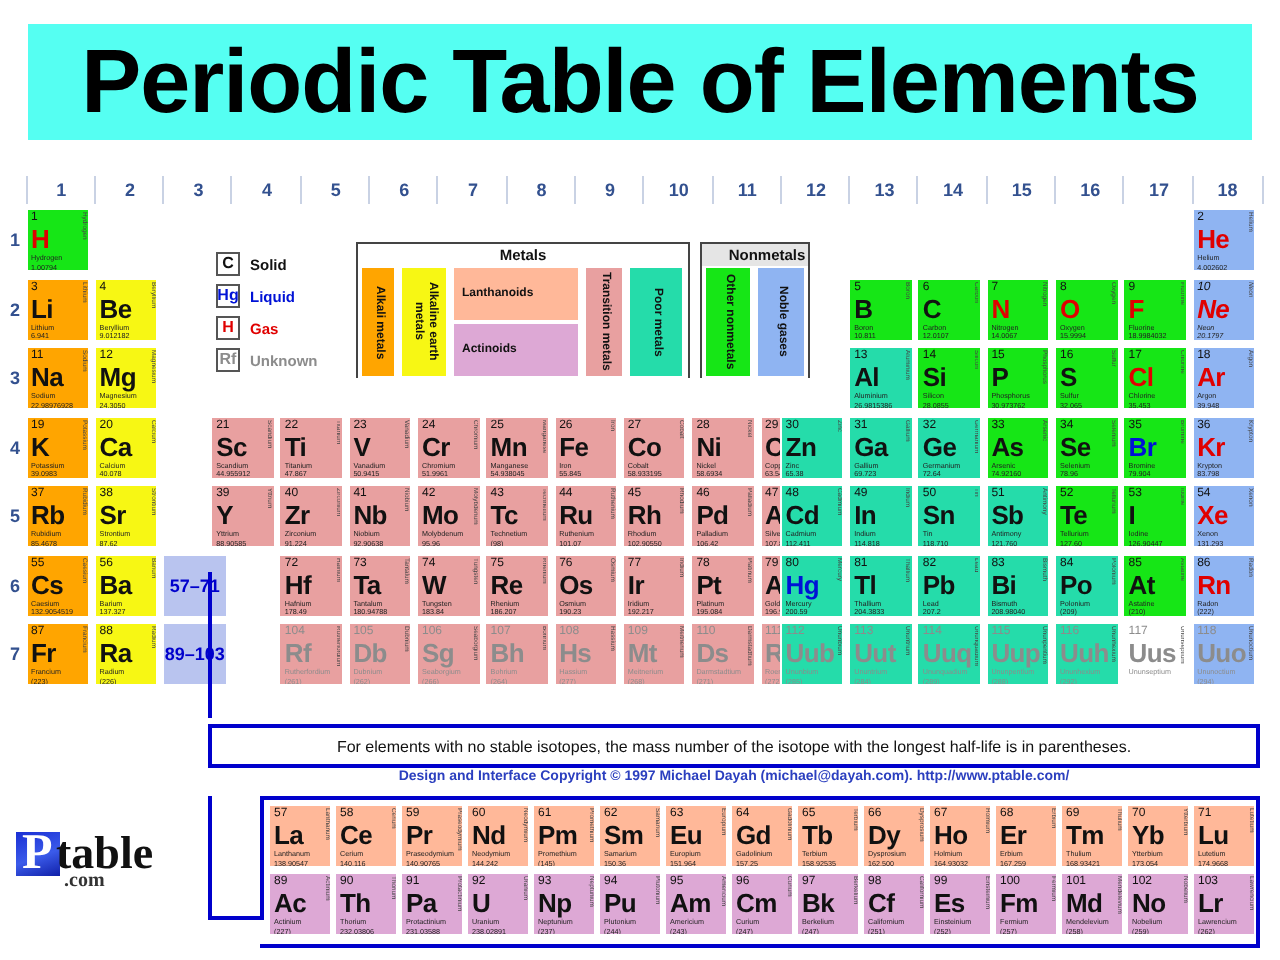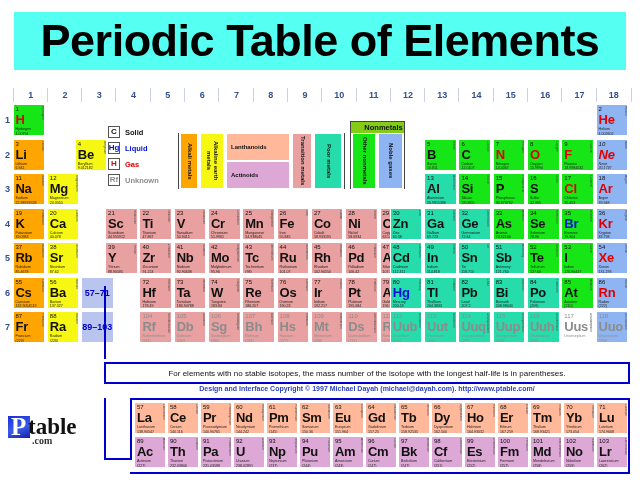--- a/index.html
+++ b/index.html
@@ -101,21 +101,21 @@
 
   
   #legend-metals{
     position:absolute;left:178px;top:121px;width:167px;height:12px;
     border:1px solid #444;border-bottom:none;background:#fff;
     text-align:center;font-size:7.5px;font-weight:bold;line-height:11px;color:#111;
     box-sizing:border-box;
   }
   #legend-nonmetals{
     position:absolute;left:350px;top:121px;width:55px;height:12px;
-    border:1px solid #444;border-bottom:none;background:#84cc16;
+    border:1px solid #444;border-bottom:none;background:#e5e5e5;
     text-align:center;font-size:7.5px;font-weight:bold;line-height:11px;color:#111;
     box-sizing:border-box;
     padding-left:12px;
   }
   #legend-metals-side-l{position:absolute;left:178px;top:133px;width:1px;height:56px;background:#444;}
   #legend-metals-side-r{position:absolute;left:344px;top:133px;width:1px;height:56px;background:#444;}
   #legend-nm-side-l{position:absolute;left:350px;top:133px;width:1px;height:56px;background:#444;}
   #legend-nm-side-r{position:absolute;left:404px;top:133px;width:1px;height:56px;background:#444;}
 
   .lg-box{
@@ -224,21 +224,21 @@
         <div class="ms">4.002602</div>
         <div class="vert">Helium</div>
       </div>
       <div class="cell c-alkali st-solid" style="left: 12.5px; top: 138.5px;">
         <div class="num">3</div>
         <div class="sym">Li</div>
         <div class="nm">Lithium</div>
         <div class="ms">6.941</div>
         <div class="vert">Lithium</div>
       </div>
-      <div class="cell c-alkaline st-solid" style="left: 46.8px; top: 138.5px; margin-left: 28px;">
+      <div class="cell c-alkaline st-solid" style="left: 46.8px; top: 138.5px;">
         <div class="num">4</div>
         <div class="sym">Be</div>
         <div class="nm">Beryllium</div>
         <div class="ms">9.012182</div>
         <div class="vert">Beryllium</div>
       </div>
       <div class="cell c-other st-solid" style="left: 424.1px; top: 138.5px;">
         <div class="num">5</div>
         <div class="sym">B</div>
         <div class="nm">Boron</div>
@@ -843,20 +843,21 @@
       <div class="state-key" style="left: 108px; top: 158px;">
         <div class="sk-box" style="color: rgb(224, 0, 0);">H</div>
         <div class="sk-lbl" style="color: rgb(224, 0, 0);">Gas</div>
       </div>
       <div class="state-key" style="left: 108px; top: 174px;">
         <div class="sk-box" style="color: rgb(140, 140, 140);">Rf</div>
         <div class="sk-lbl" style="color: rgb(140, 140, 140);">Unknown</div>
       </div>
     </div>
 
+  <div id="legend-metals">Metals</div>
   <div id="legend-nonmetals">Nonmetals</div>
   <div id="legend-metals-side-l"></div>
   <div id="legend-metals-side-r"></div>
   <div id="legend-nm-side-l"></div>
   <div id="legend-nm-side-r"></div>
   <div id="legend-cats">
       <div class="lg-box" style="left: 181px; top: 134px; width: 16px; height: 54px; background: rgb(255, 165, 0);">
         <span class="lg-vert">Alkali metals</span>
       </div>
       <div class="lg-box" style="left: 201px; top: 134px; width: 22px; height: 54px; background: rgb(247, 247, 20);">

